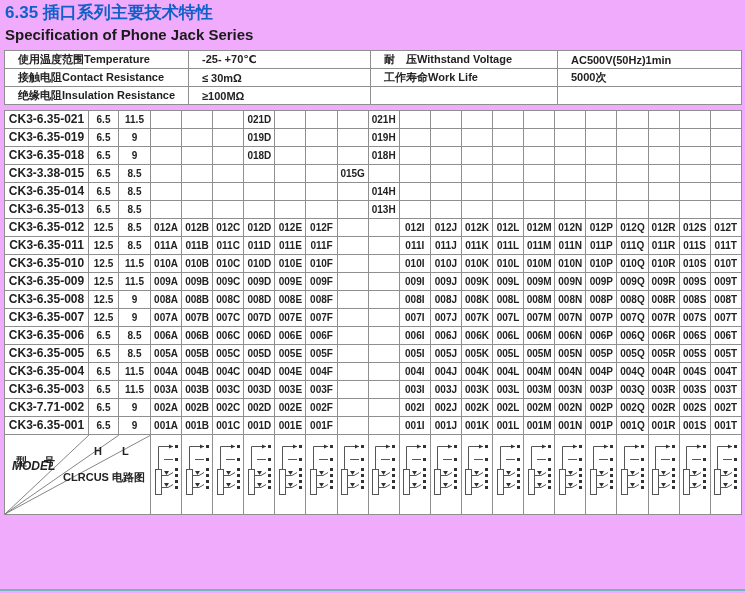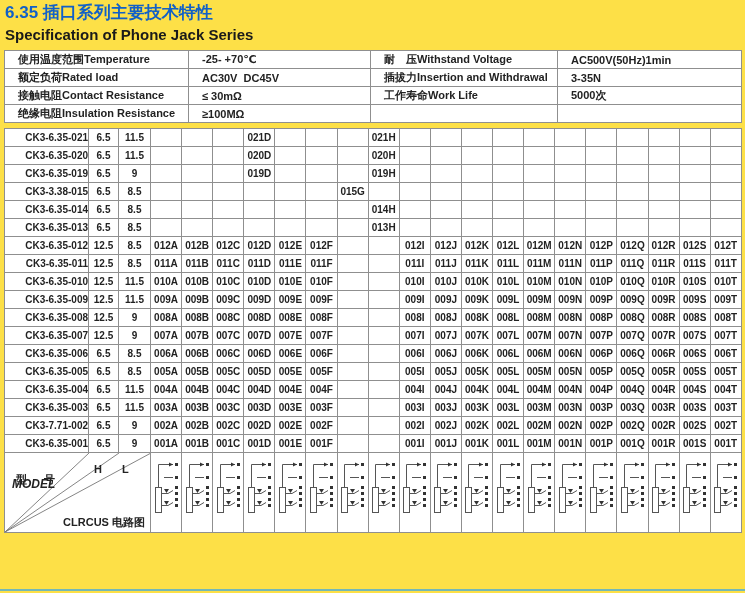--- a/index.html
+++ b/index.html
@@ -1,33 +1,33 @@
 <!DOCTYPE html>
 <html><head>
 <meta charset="utf-8">
 <style>
   html,body{margin:0;padding:0;background:#fff;}
   body{width:745px;height:593px;font-family:"Liberation Sans","DejaVu Sans",sans-serif;color:#1a1a1a;overflow:hidden;}
-  .page{position:relative;width:745px;height:593px;background:#fde047;}
+  .page{position:relative;width:745px;height:593px;background:#f0abfc;}
   .title-zh{margin:0;padding:2px 0 0 5px;font-size:17px;line-height:22px;font-weight:bold;color:#1160c8;}
   .title-en{margin:0;padding:1px 0 5px 5px;font-size:15px;line-height:20px;font-weight:bold;color:#1a1a1a;}
   table{border-collapse:collapse;table-layout:fixed;margin-left:4px;background:#fff;}
   .spec-table{width:737px;border:1px solid #707070;}
   .spec-table td{border:1px solid #8f8f8f;height:17px;font-size:11px;font-weight:bold;padding:0 0 0 13px;white-space:pre;overflow:hidden;color:#222;}
   .main-table{width:737px;border:1px solid #707070;margin-top:5px;}
   .main-table td{border:1px solid #8f8f8f;height:17px;line-height:17px;font-size:10px;font-weight:bold;text-align:center;padding:0;white-space:nowrap;overflow:hidden;color:#222;}
-  .main-table td.model{font-size:10px;letter-spacing:0;text-align:right;}
+  .main-table td.model{font-size:12px;letter-spacing:0;}
   .circuit-row td{height:79px;}
   .corner-cell{position:relative;padding:0;}
   .corner-cell .lbl{position:absolute;font-weight:bold;color:#222;line-height:12px;}
   .corner-zh{left:11px;top:20px;font-size:11px;letter-spacing:7px;}
   .corner-en{left:7px;top:25px;font-size:12px;font-style:italic;}
   .corner-h{left:89px;top:10px;font-size:11px;}
   .corner-l{left:117px;top:10px;font-size:11px;}
-  .corner-circuit{right:5px;bottom:4px;font-size:11px;}
+  .corner-circuit{right:5px;bottom:31px;font-size:11px;}
   .diag-svg{position:absolute;left:0;top:0;}
   .circuit-cell svg{display:block;margin:0 auto;}
   .footer-rule{position:absolute;left:0;top:589px;width:745px;height:2px;background:#74b7b7;}
 </style>
 </head>
 <body>
 
 <div class="page">
 
   <h1 class="title-zh">6.35 插口系列主要技术特性</h1>
@@ -41,26 +41,20 @@
         <col style="width:184px">
     </colgroup>
     <tbody>
         <tr>
           <td>使用温度范围Temperature</td>
           <td>-25- +70℃</td>
           <td>耐　压Withstand Voltage</td>
           <td>AC500V(50Hz)1min</td>
         </tr>
         <tr>
-          <td>额定负荷Rated load</td>
-          <td>AC30V  DC45V</td>
-          <td>插拔力Insertion and Withdrawal</td>
-          <td>3-35N</td>
-        </tr>
-        <tr>
           <td>接触电阻Contact Resistance</td>
           <td>≤ 30mΩ</td>
           <td>工作寿命Work Life</td>
           <td>5000次</td>
         </tr>
         <tr>
           <td>绝缘电阻Insulation Resistance</td>
           <td>≥100MΩ</td>
           <td></td>
           <td></td>
@@ -112,55 +106,55 @@
           <td></td>
           <td></td>
           <td></td>
           <td></td>
           <td></td>
           <td></td>
           <td></td>
           <td></td>
         </tr>
         <tr>
-          <td class="model">CK3-6.35-020</td>
-          <td>6.5</td>
-          <td>11.5</td>
-          <td></td>
-          <td></td>
-          <td></td>
-          <td>020D</td>
-          <td></td>
-          <td></td>
-          <td></td>
-          <td>020H</td>
-          <td></td>
-          <td></td>
-          <td></td>
-          <td></td>
-          <td></td>
-          <td></td>
-          <td></td>
-          <td></td>
-          <td></td>
-          <td></td>
-          <td></td>
-        </tr>
-        <tr>
           <td class="model">CK3-6.35-019</td>
           <td>6.5</td>
           <td>9</td>
           <td></td>
           <td></td>
           <td></td>
           <td>019D</td>
           <td></td>
           <td></td>
           <td></td>
           <td>019H</td>
+          <td></td>
+          <td></td>
+          <td></td>
+          <td></td>
+          <td></td>
+          <td></td>
+          <td></td>
+          <td></td>
+          <td></td>
+          <td></td>
+          <td></td>
+        </tr>
+        <tr>
+          <td class="model">CK3-6.35-018</td>
+          <td>6.5</td>
+          <td>9</td>
+          <td></td>
+          <td></td>
+          <td></td>
+          <td>018D</td>
+          <td></td>
+          <td></td>
+          <td></td>
+          <td>018H</td>
           <td></td>
           <td></td>
           <td></td>
           <td></td>
           <td></td>
           <td></td>
           <td></td>
           <td></td>
           <td></td>
           <td></td>

